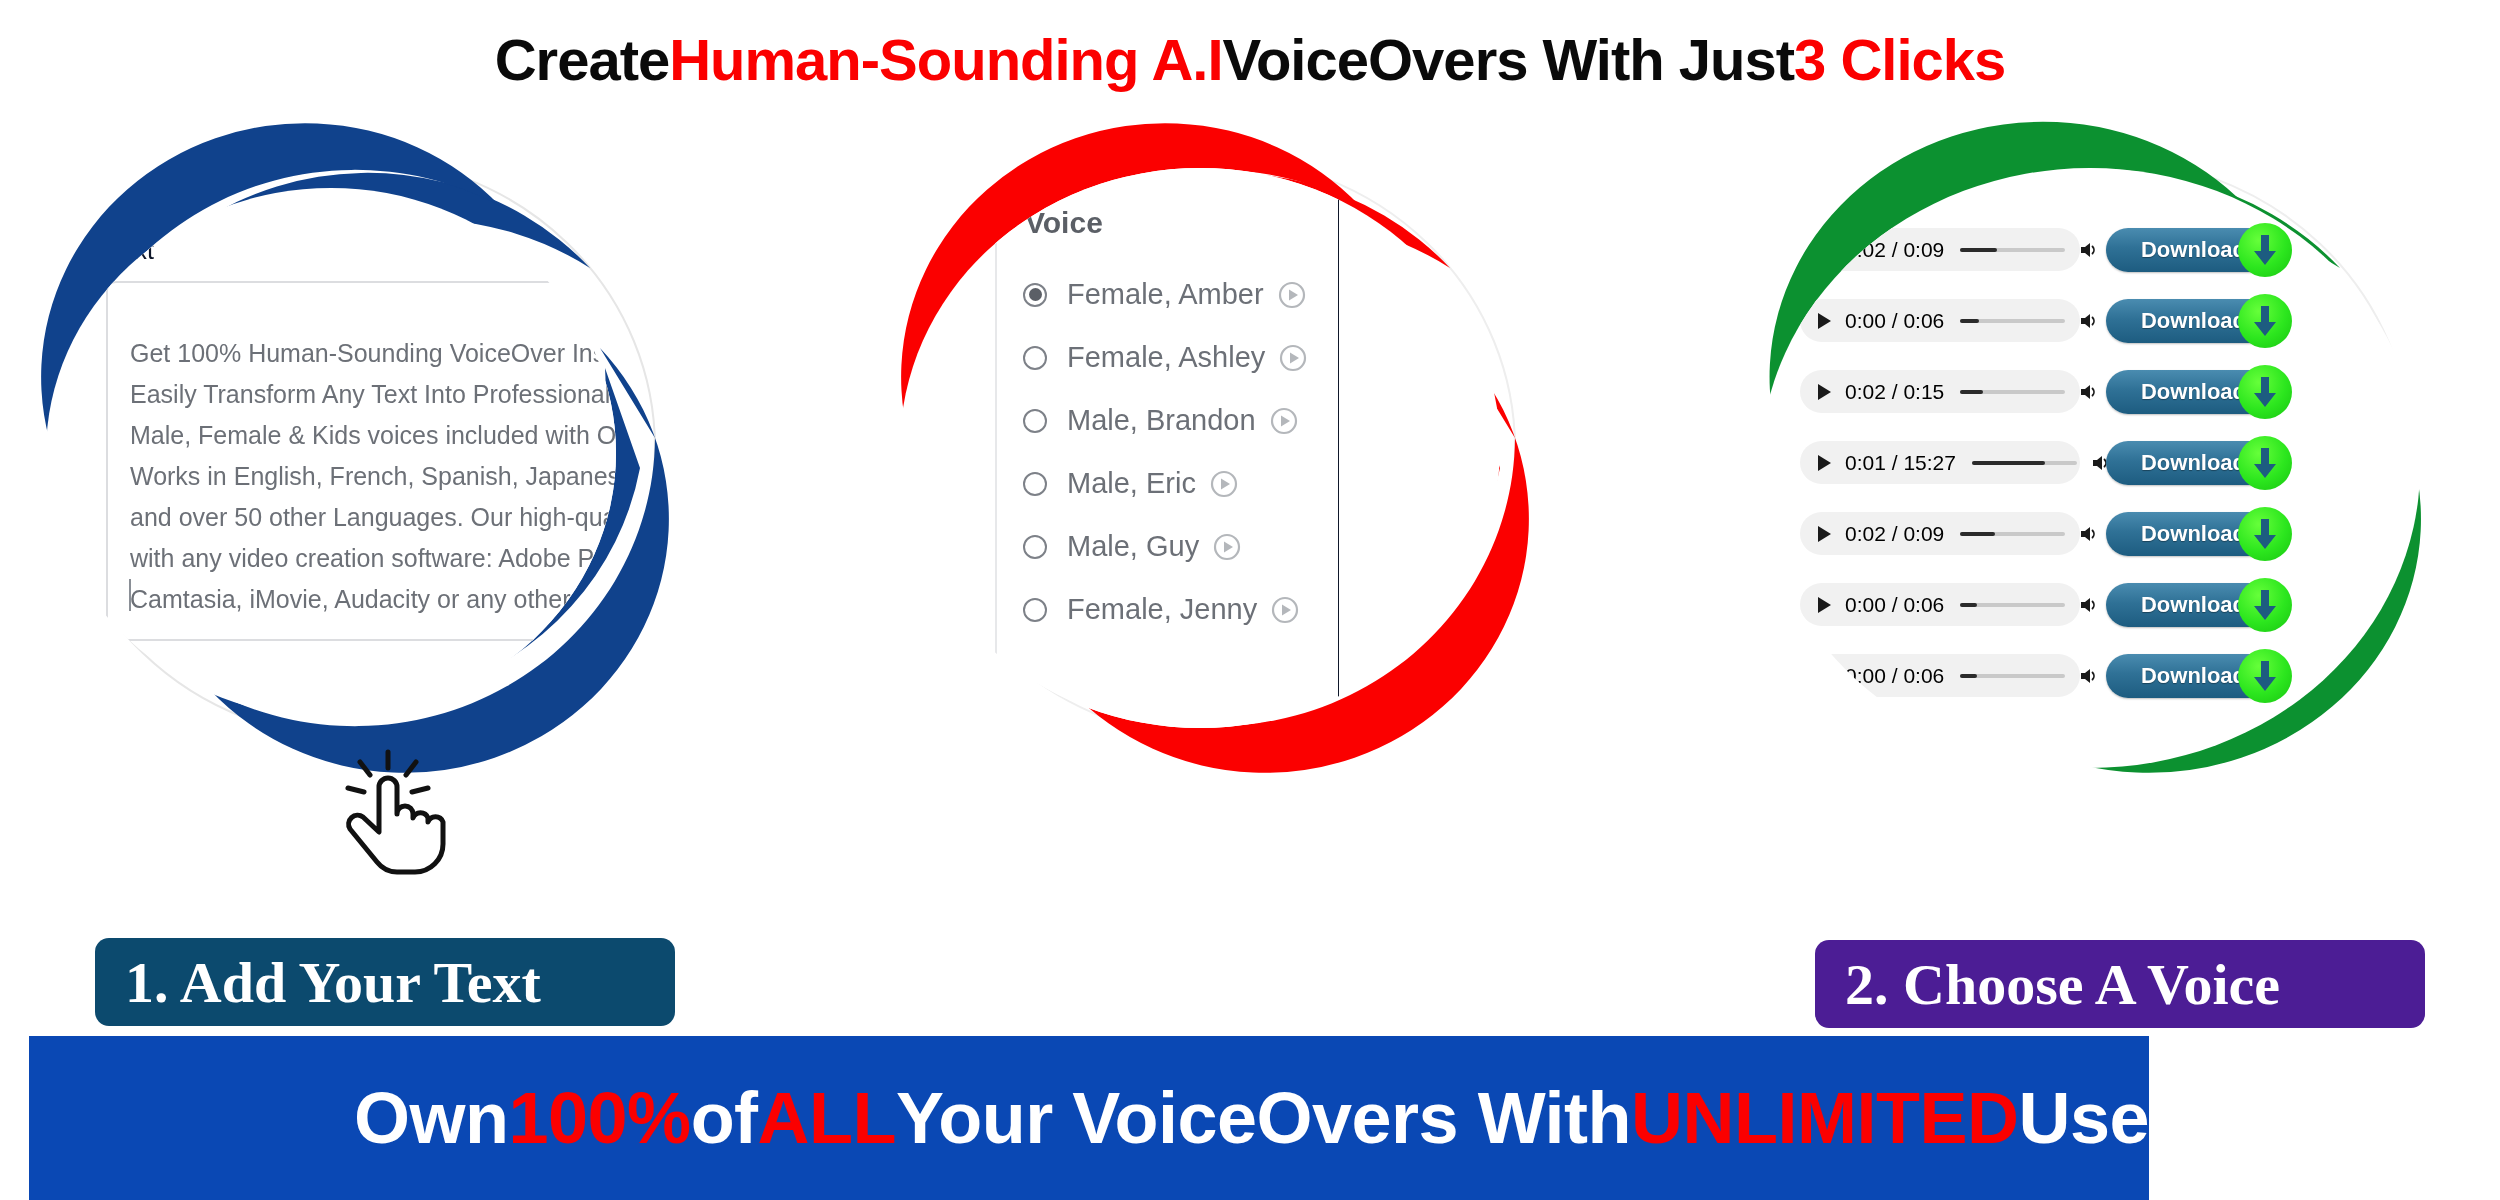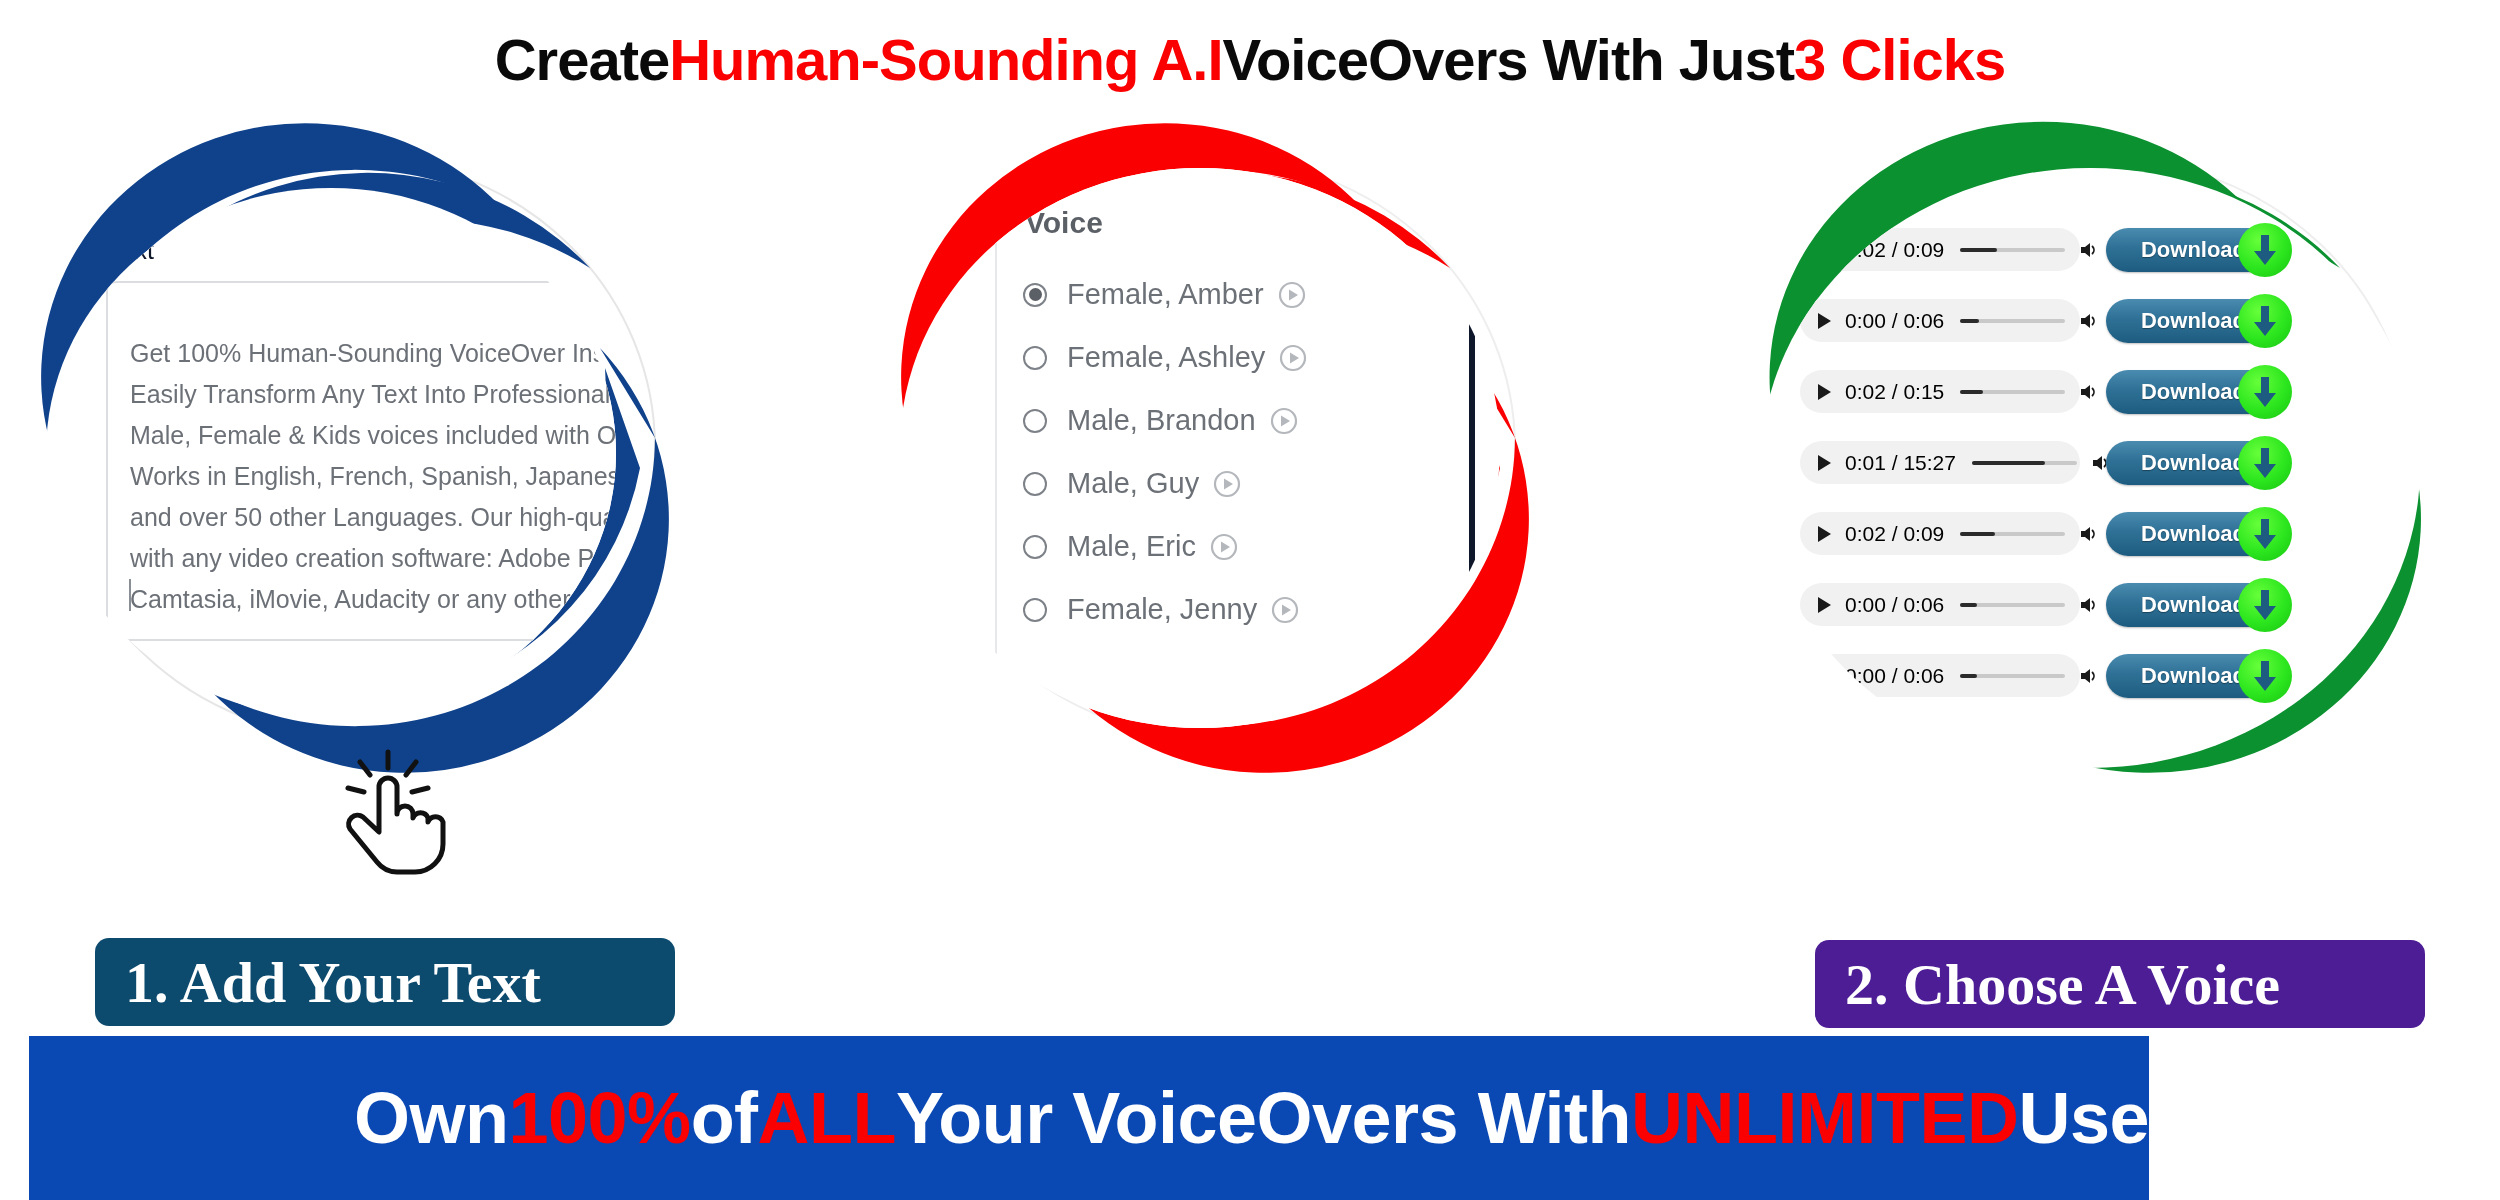--- a/index.html
+++ b/index.html
@@ -85,22 +85,22 @@
   .hand-cursor{
     position:absolute;left:300px;top:630px;width:120px;height:130px;
   }
   .hand-cursor svg{width:100%;height:100%;}
 
   
   .p2-card{
     left:10px;top:50px;width:600px;height:560px;
   }
   .voice-panel{
-    position:absolute;left:95px;top:0px;width:480px;height:560px;
-    border-left:2px solid #e7e8ea;border-right:6px solid #0f172a;
+    position:absolute;left:95px;top:0px;width:344px;height:560px;
+    border-left:2px solid #e7e8ea;border-right:1px solid #0f172a;
     box-sizing:border-box;
     background:#fff;
   }
   .voice-title{
     position:absolute;left:28px;top:38px;
     font-size:30px;font-weight:bold;color:#5b5f66;
     font-family:"Liberation Sans", sans-serif;
   }
   .voice-list{
     position:absolute;left:26px;top:95px;width:400px;
@@ -337,32 +337,32 @@
               <svg viewBox="0 0 28 28" aria-hidden="true">
                   <circle cx="14" cy="14" r="12" fill="none" stroke="#b4b7bb" stroke-width="2.2"></circle>
                   <path d="M11 8.5 L20 14 L11 19.5 Z" fill="#b4b7bb"></path>
                 </svg>
             </div>
           </div>
 
 
           <div class="voice-row">
             <div class="radio"></div>
-            <div class="voice-name">Male, Guy</div>
+            <div class="voice-name">Male, Eric</div>
             <div class="play-circle">
               <svg viewBox="0 0 28 28" aria-hidden="true">
                   <circle cx="14" cy="14" r="12" fill="none" stroke="#b4b7bb" stroke-width="2.2"></circle>
                   <path d="M11 8.5 L20 14 L11 19.5 Z" fill="#b4b7bb"></path>
                 </svg>
             </div>
           </div>
 
           <div class="voice-row">
             <div class="radio"></div>
-            <div class="voice-name">Male, Eric</div>
+            <div class="voice-name">Male, Guy</div>
             <div class="play-circle">
               <svg viewBox="0 0 28 28" aria-hidden="true">
                   <circle cx="14" cy="14" r="12" fill="none" stroke="#b4b7bb" stroke-width="2.2"></circle>
                   <path d="M11 8.5 L20 14 L11 19.5 Z" fill="#b4b7bb"></path>
                 </svg>
             </div>
           </div>
 
           <div class="voice-row">
             <div class="radio"></div>

